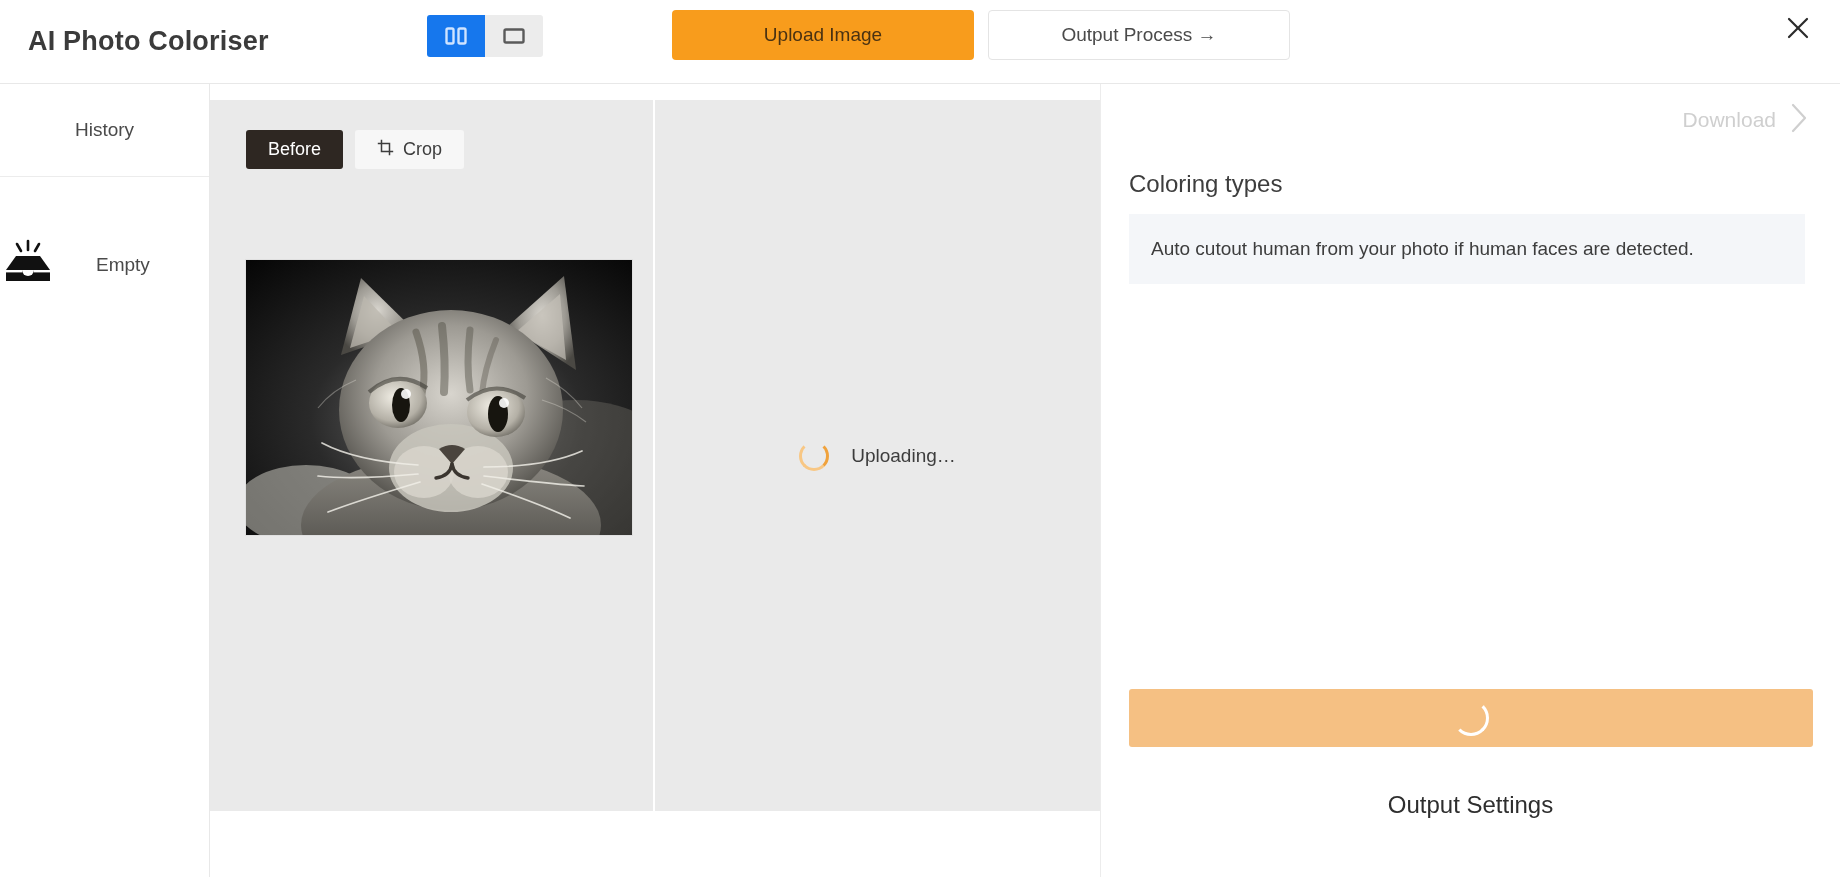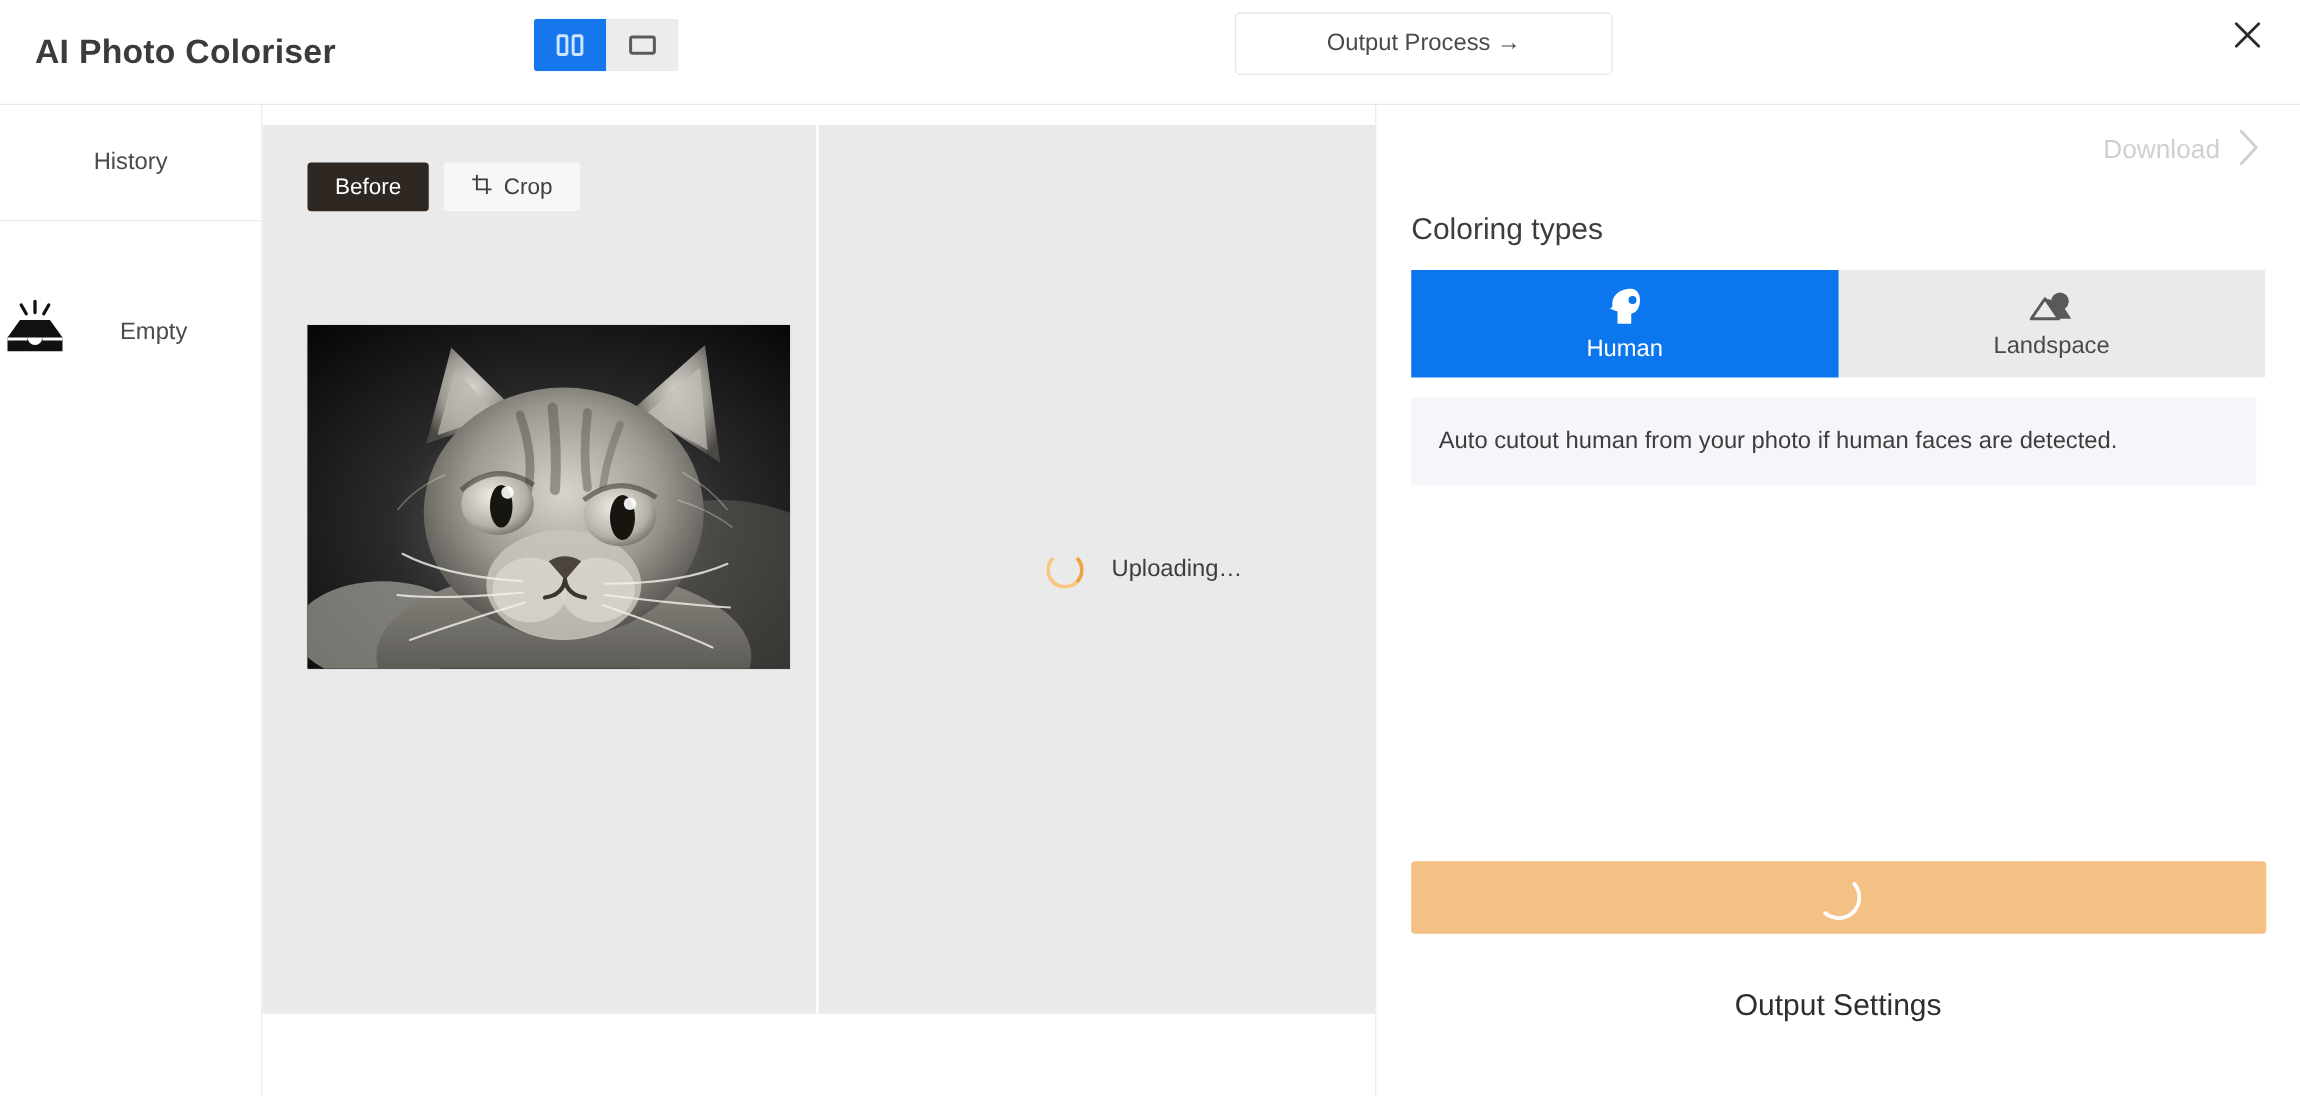--- a/index.html
+++ b/index.html
@@ -80,21 +80,21 @@
   .tab.plain { background: #f7f7f7; color: #3d3d3d; }
 
   .photo-frame {
     position: absolute; left: 36px; top: 160px; width: 386px; height: 275px;
     background: #000; overflow: hidden; box-shadow: 0 0 0 1px rgba(0,0,0,.04);
   }
   .photo-frame svg { display: block; width: 386px; height: 275px; }
 
   .uploading {
     position: absolute; left: 0; top: 0; width: 100%; height: 711px;
-    display: flex; align-items: center; justify-content: center; gap: 22px; margin-left: 38px;
+    display: flex; align-items: center; justify-content: center; gap: 22px;
   }
   .spinner-orange {
     width: 30px; height: 30px; border-radius: 50%;
     border: 3px solid #f8c784; border-top-color: transparent; border-right-color: #f0a23c;
     animation: spin 1s linear infinite;
   }
   @keyframes spin { to { transform: rotate(360deg); } }
   .uploading-text { font-size: 19px; color: #3d3d3d; }
 
   
@@ -153,20 +153,21 @@
           <rect x="15.5" y="4.5" width="7" height="15" rx="1.5" fill="none" stroke="#cfe4ff" stroke-width="2.4"></rect>
         </svg>
       </div>
       <div class="vt-btn inactive">
         <svg width="26" height="24" viewBox="0 0 26 24" aria-hidden="true">
           <rect x="3.5" y="5.5" width="19" height="13" rx="1.5" fill="none" stroke="#5a5a5a" stroke-width="2.4"></rect>
         </svg>
       </div>
     </div>
 
+    <div class="hdr-btn btn-upload">Upload Image</div>
     <div class="hdr-btn btn-batch">Output Process →</div>
 
     <div class="close-btn">
       <svg width="26" height="26" viewBox="0 0 26 26" aria-hidden="true">
         <line x1="4" y1="4" x2="22" y2="22" stroke="#2b2b2b" stroke-width="2.2" stroke-linecap="round"></line>
         <line x1="22" y1="4" x2="4" y2="22" stroke="#2b2b2b" stroke-width="2.2" stroke-linecap="round"></line>
       </svg>
     </div>
   </div>
 
@@ -304,42 +305,20 @@
         <span class="download-label">Download</span>
         <span>
           <svg width="22" height="34" viewBox="0 0 22 34" aria-hidden="true">
             <path d="M5 4 L17 17 L5 30" fill="none" stroke="#cfcfcf" stroke-width="2.2" stroke-linecap="round" stroke-linejoin="round"></path>
           </svg>
         </span>
       </div>
 
       <div class="section-label">Coloring types</div>
 
-      <div class="type-row">
-        <div class="type-card selected">
-          <span>
-            <svg width="34" height="34" viewBox="0 0 34 34" aria-hidden="true">
-              <path d="M22 3 C10 3 6 11 7 17 C7.6 20.6 10 21 11 21 L11 31 L22 31 L22 23 C27 22 29 17 29 12 C29 7 26 3 22 3 Z" fill="#ffffff"></path>
-              <path d="M11 14 L5 19 L11 21" fill="#ffffff"></path>
-              <circle cx="23" cy="12" r="3.2" fill="#0b76ed"></circle>
-            </svg>
-          </span>
-          <span class="type-label">Human</span>
-        </div>
-        <div class="type-card unselected">
-          <span>
-            <svg width="36" height="28" viewBox="0 0 36 28" aria-hidden="true">
-              <circle cx="25" cy="10" r="7" fill="#595959"></circle>
-              <path d="M2 24 L13 8 L24 24 Z" fill="none" stroke="#595959" stroke-width="2.4" stroke-linejoin="round"></path>
-              <path d="M13 8 L24 24 L34 24 L25 10 Z" fill="#595959"></path>
-            </svg>
-          </span>
-          <span class="type-label">Landspace</span>
-        </div>
-      </div>
 
       <div class="type-desc">Auto cutout human from your photo if human faces are detected.</div>
 
       <div class="action-btn">
         <span class="spinner-white"></span>
       </div>
 
       <div class="output-settings">Output Settings</div>
     </div>
 

